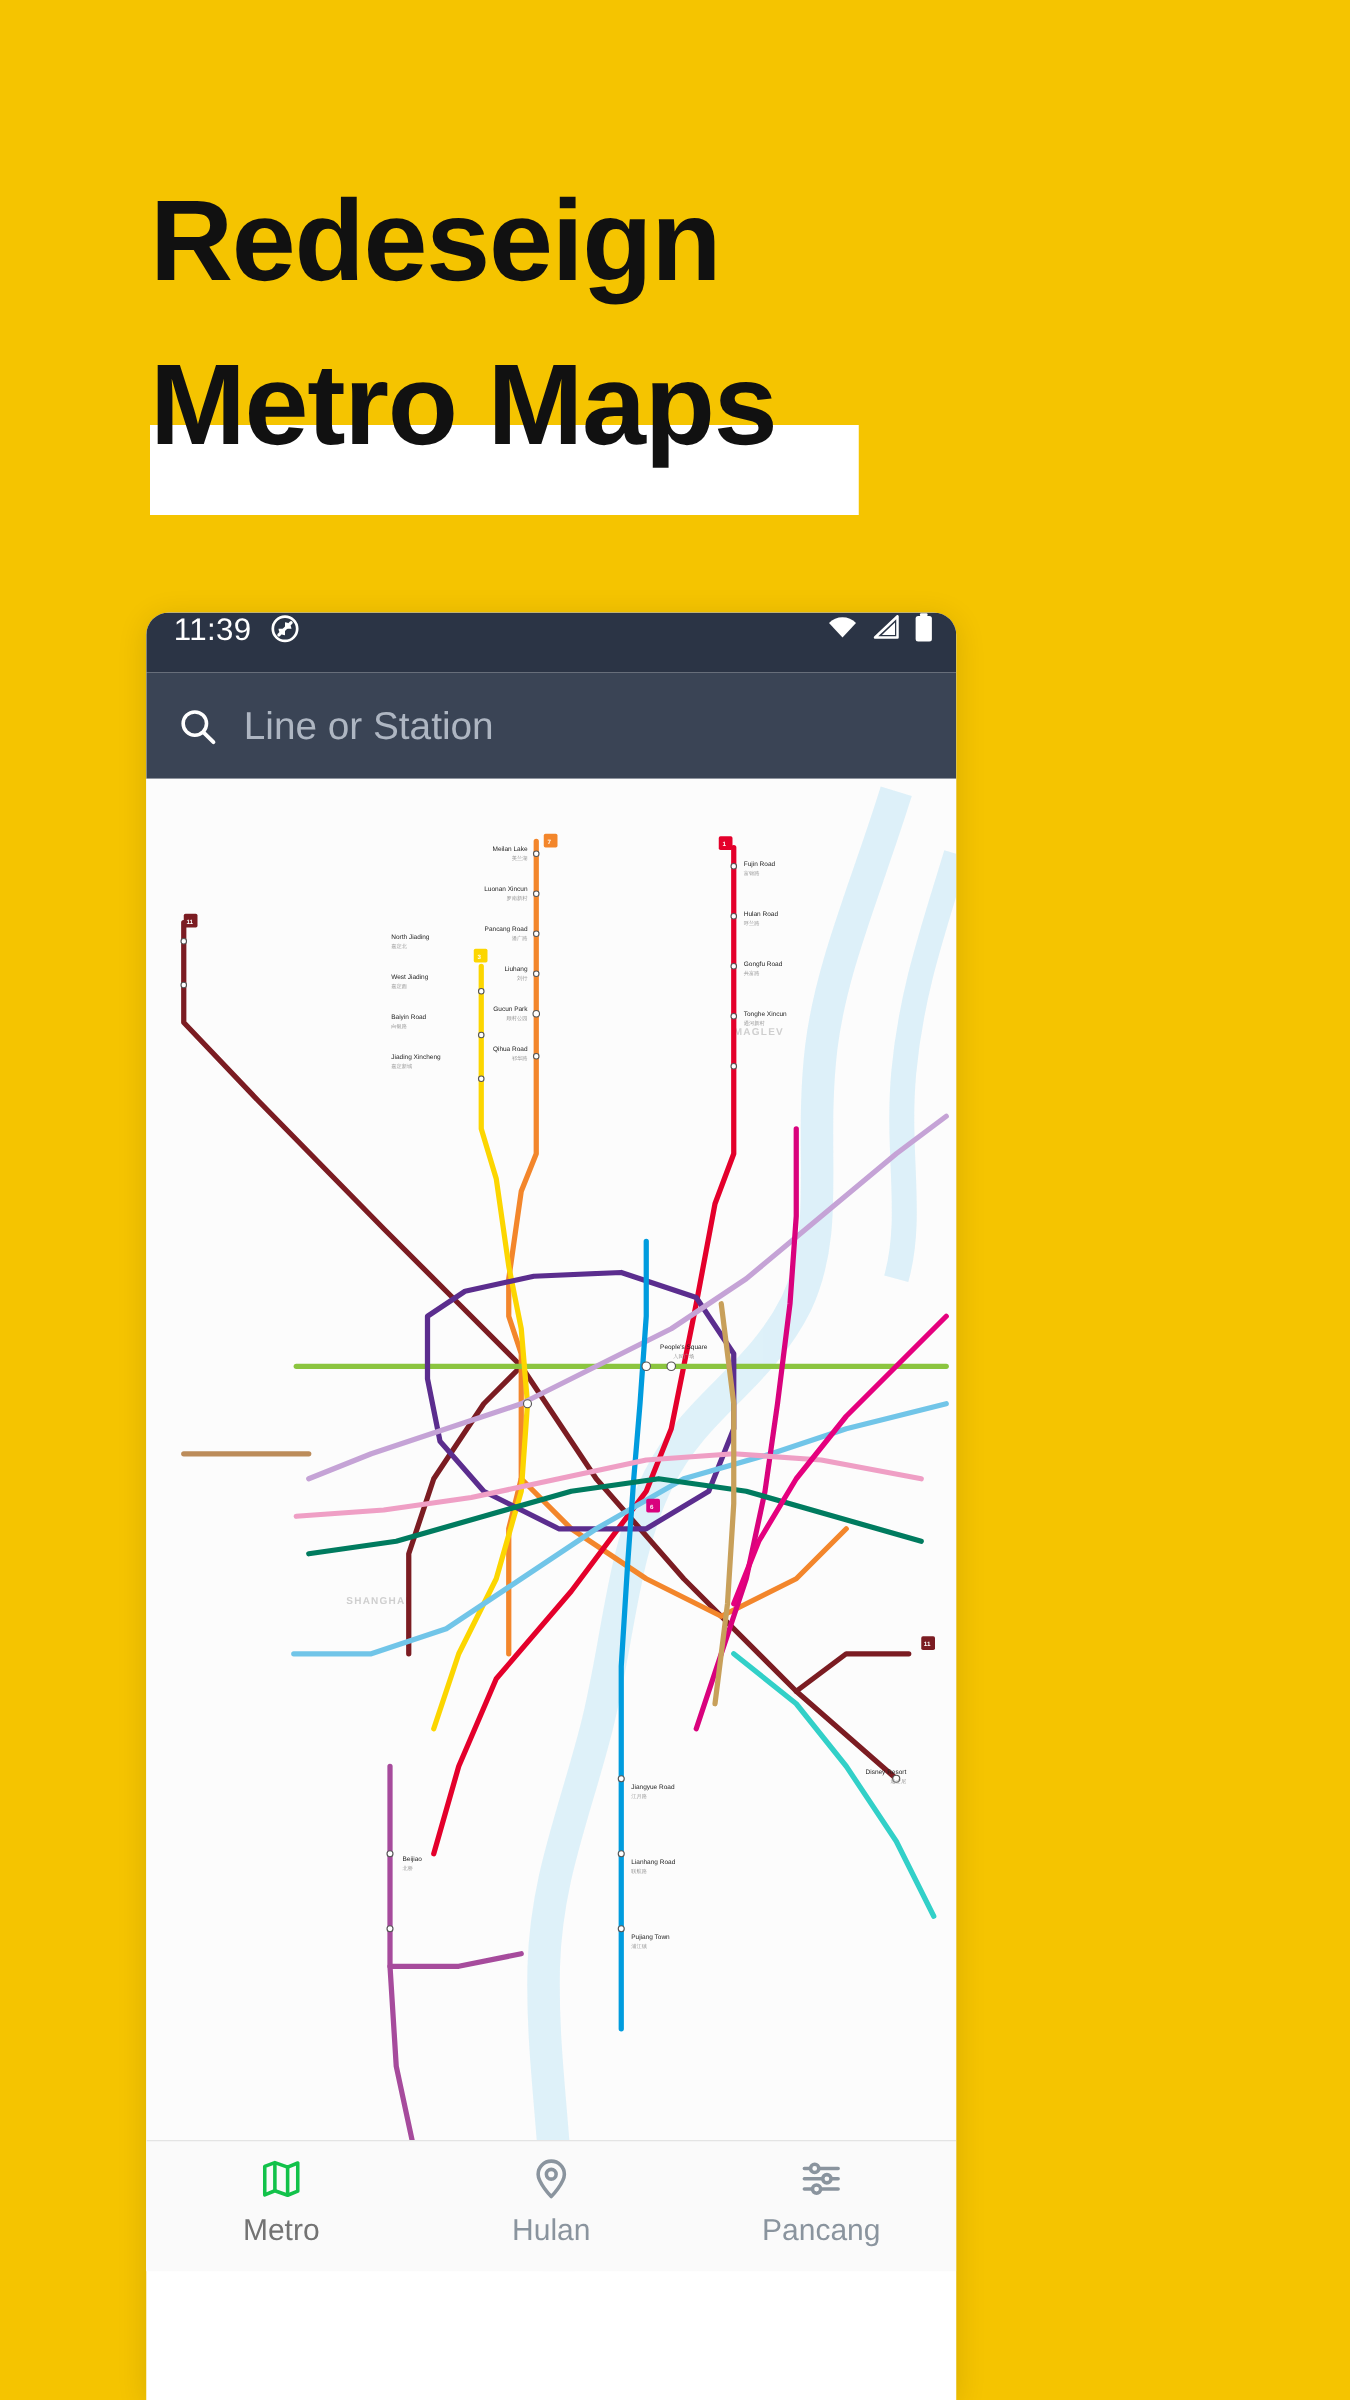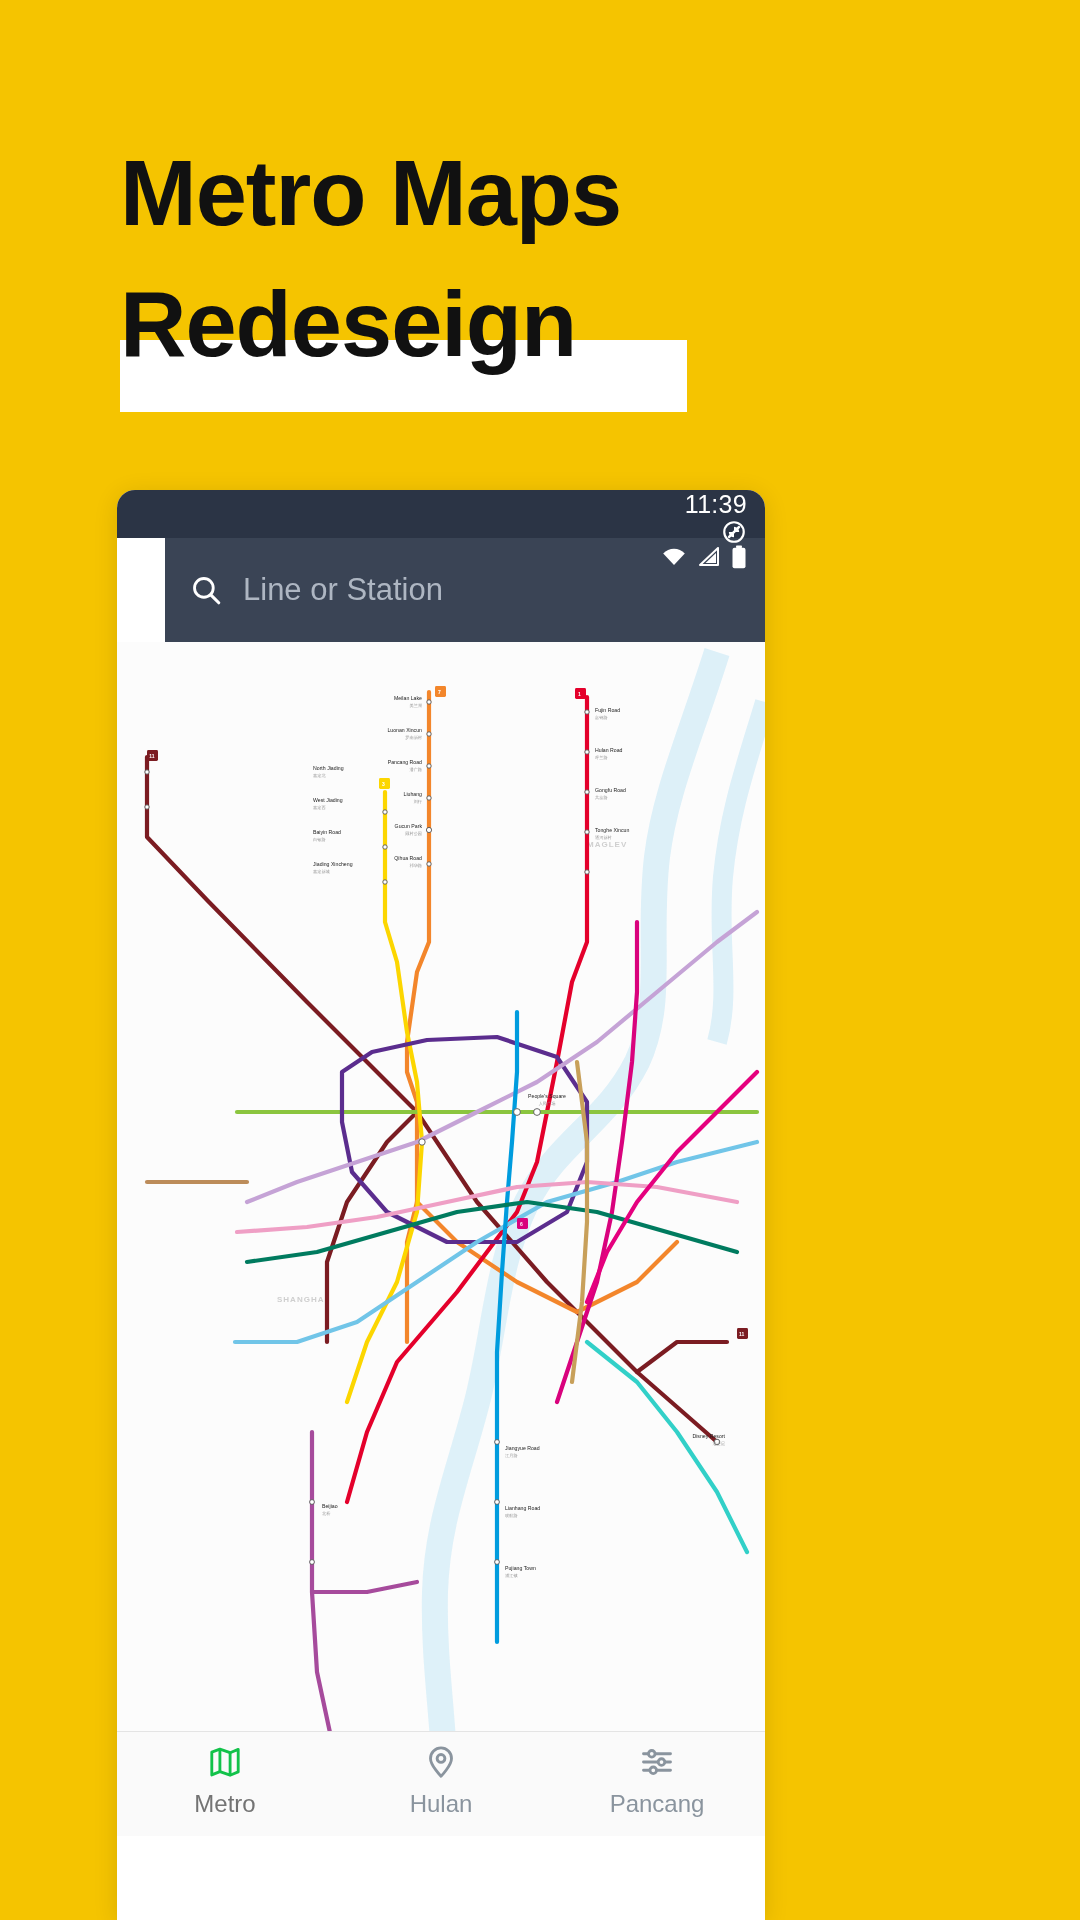--- a/index.html
+++ b/index.html
@@ -47,46 +47,44 @@
     border-radius:18px 18px 0 0;
     overflow:hidden;
     box-shadow:0 4px 24px rgba(0,0,0,0.12);
   }
 
   
   .statusbar {
     height:48px;
     background:#2B3445;
     display:flex;
-    align-items:flex-end;
+    align-items:flex-start;
     padding:0 18px 0 22px;
     color:#FFFFFF;
-    flex-direction:column;
   }
   .status-time {
     font-size:25px;
     font-weight:400;
     letter-spacing:0.3px;
   }
   .status-left-icons { margin-left:14px; display:flex; align-items:center; }
   .status-right {
     margin-left:auto;
     display:flex;
     align-items:center;
     gap:10px;
   }
 
   
   .searchbar {
-    height:104px;
+    height:85px;
     background:#3A4455;
     display:flex;
     align-items:center;
     padding:0 24px;
-    margin-left:48px;
   }
   .search-icon { margin-right:20px; display:flex; }
   .search-placeholder {
     font-size:31px;
     color:#AEB6C2;
     font-weight:400;
   }
 
   
   .maparea {
@@ -123,22 +121,22 @@
     font-weight:400;
   }
   .navitem.active .navlabel { color:#737373; }
 </style>
 </head>
 <body>
 
 <div class="highlight-bar"></div>
 
 <div class="headline">
+  <div class="headline-line">Redeseign</div>
   <div class="headline-line">Metro Maps</div>
-  <div class="headline-line">Redeseign</div>
 </div>
 
 <div class="phone">
 
   <div class="statusbar">
     <span class="status-time">11:39</span>
     <span class="status-left-icons">
       <svg width="26" height="26" viewBox="0 0 24 24" aria-hidden="true">
         <circle cx="12" cy="12" r="9" fill="none" stroke="#FFFFFF" stroke-width="2"></circle>
         <path d="M7.5 16.5 L16.5 7.5" stroke="#FFFFFF" stroke-width="2.4" stroke-linecap="round"></path>

